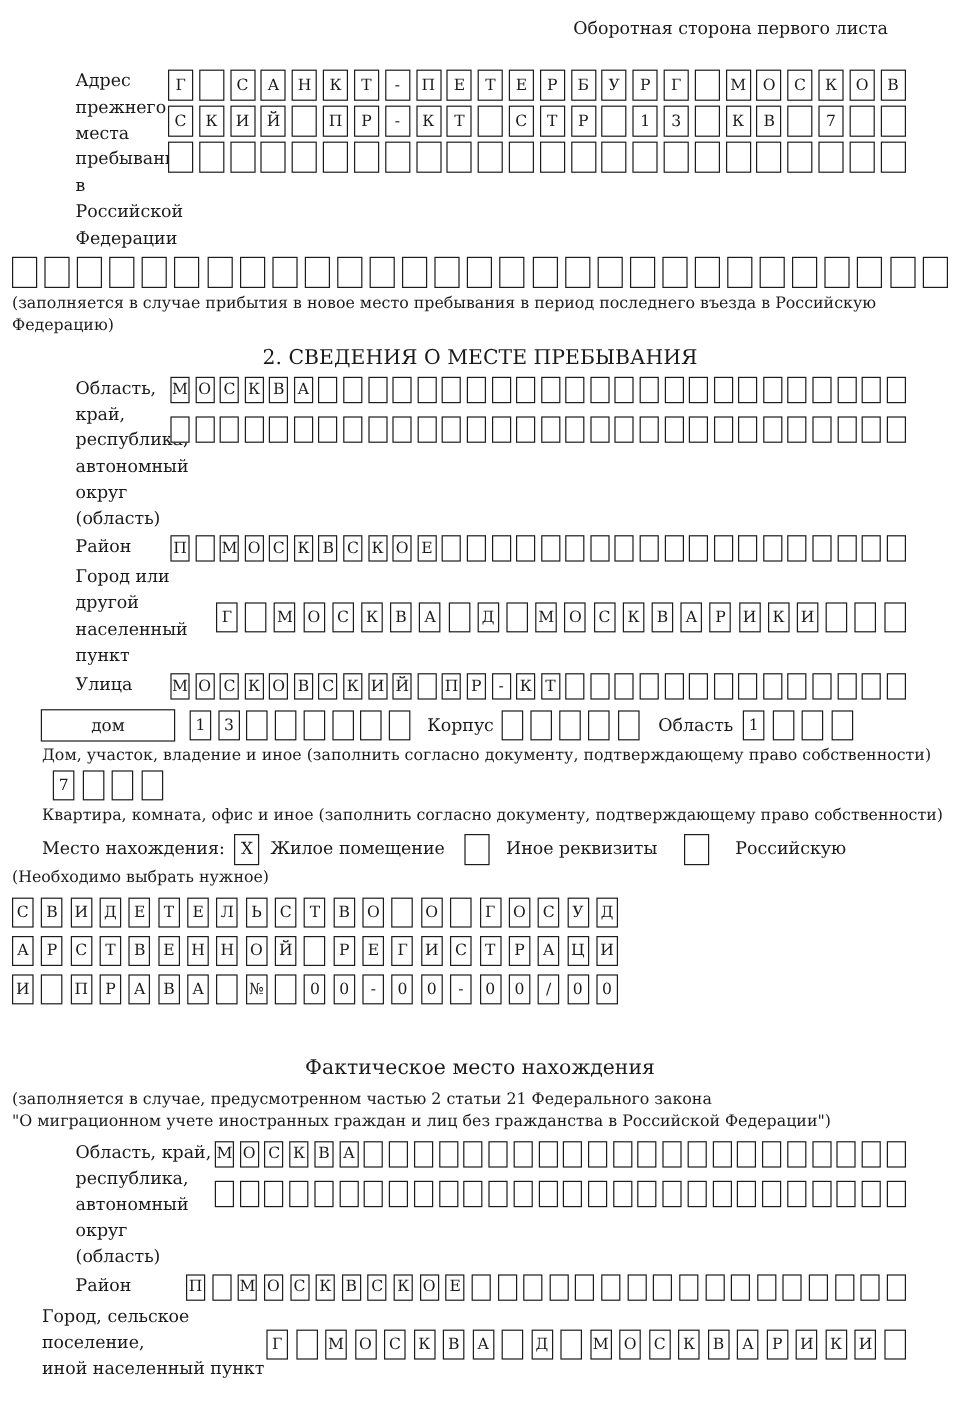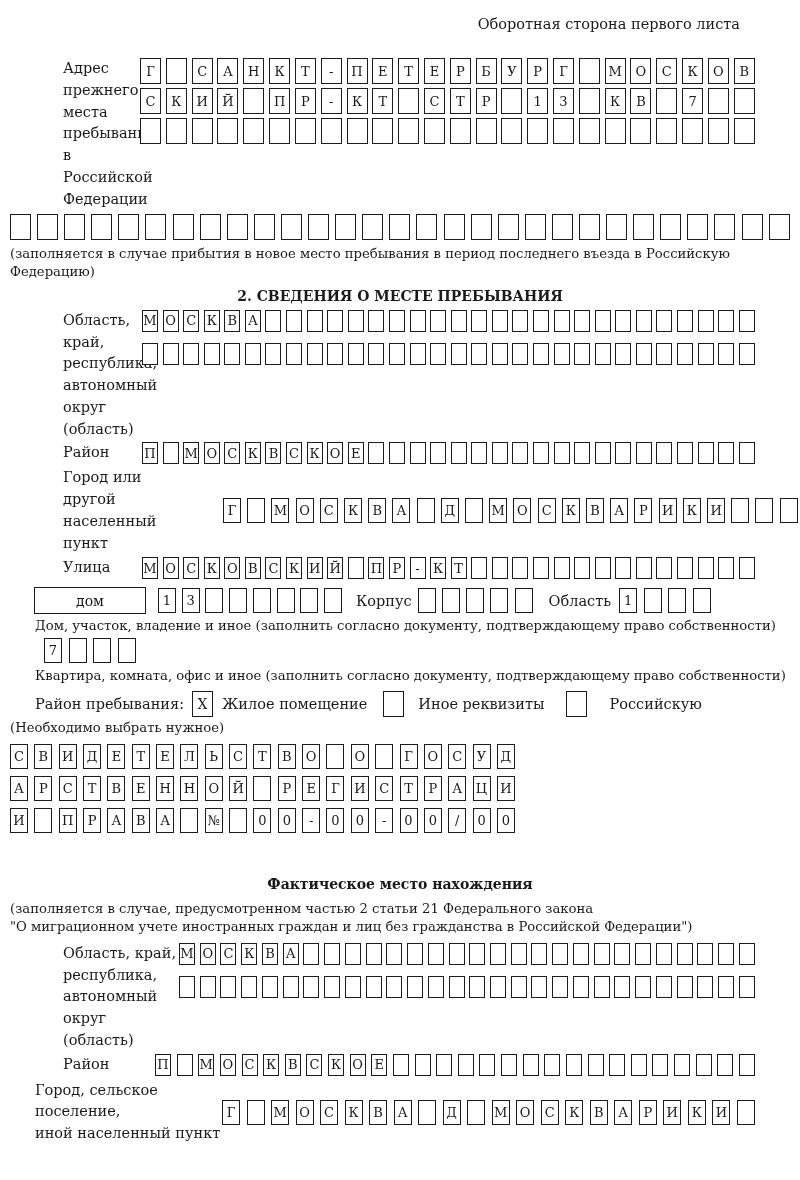--- a/index.html
+++ b/index.html
@@ -25,21 +25,21 @@
     display:inline-flex; align-items:center; justify-content:center;
     border:1.7px solid #1c1c1c; background:#fff;
     font-size:13px; line-height:1; font-family:"DejaVu Serif",serif;
   }
   .r-lg .bx { width:21px; height:26px; }
   .r-md .bx { width:18px; height:25px; }
   .r-sm .bx { width:16px; height:22px; }
 
   .caption { text-align:left; font-size:13.2px; line-height:1.35; white-space:pre-line; }
   .caption-left { text-align:left; font-size:13.2px; margin-left:25px; }
-  .sec-h { text-align:center; font-weight:bold; font-size:14px; }
+  .sec-h { text-align:center; font-weight:normal; font-size:17px; }
 
   .widebox {
     display:inline-flex; align-items:center; justify-content:center;
     border:1.7px solid #1c1c1c; height:27px; font-size:14px;
   }
   .houserow, .aptrow { display:flex; align-items:center; margin-left:24px; }
   .inline-lbl { font-size:14.5px;text-align:right; }
 
   .stayrow { display:flex; align-items:center; margin-left:25px; font-size:14.5px; }
   .chk {
@@ -275,21 +275,21 @@
       <span class="bx"></span>
       <span class="bx"></span>
       <span class="bx"></span>
       <span class="bx"></span>
       <span class="bx"></span>
       <span class="bx"></span>
       <span class="bx"></span>
     </div>
 </div>
 
-<div class="fg center" style="margin-top:3px;gap:43px;">
+<div class="fg center" style="margin-top:3px;">
   <div class="lbl" style="width:170px; padding-left:53px;">Город или другой
 населенный пункт</div>
   <div class="boxrow r-md" style="width:575px;">
       <span class="bx">Г</span>
       <span class="bx"></span>
       <span class="bx">М</span>
       <span class="bx">О</span>
       <span class="bx">С</span>
       <span class="bx">К</span>
       <span class="bx">В</span>
@@ -383,21 +383,21 @@
   <span class="boxrow r-md" style="width:92px; margin-left:10px;">
       <span class="bx">7</span>
       <span class="bx"></span>
       <span class="bx"></span>
       <span class="bx"></span>
     </span>
 </div>
 <div class="caption-left" style="margin-top:5px;">Квартира, комната, офис и иное (заполнить согласно документу, подтверждающему право собственности)</div>
 
 <div class="stayrow" style="margin-top:8px;">
-  <span>Район пребывания:</span>
+  <span>Место нахождения:</span>
   <span class="chk" style="margin-left:8px;">X</span>
   <span style="margin-left:9px;">Жилое помещение</span>
   <span class="chk" style="margin-left:16px;"></span>
   <span style="margin-left:14px;">Иное реквизиты</span>
   <span class="chk" style="margin-left:22px;"></span>
   <span style="margin-left:22px;">Российскую</span>
 </div>
 <div class="caption" style="width:600px; margin-top:2px;">(Необходимо выбрать нужное)</div>
 
 <div class="fg" style="margin-top:7px; min-height:128px;">

